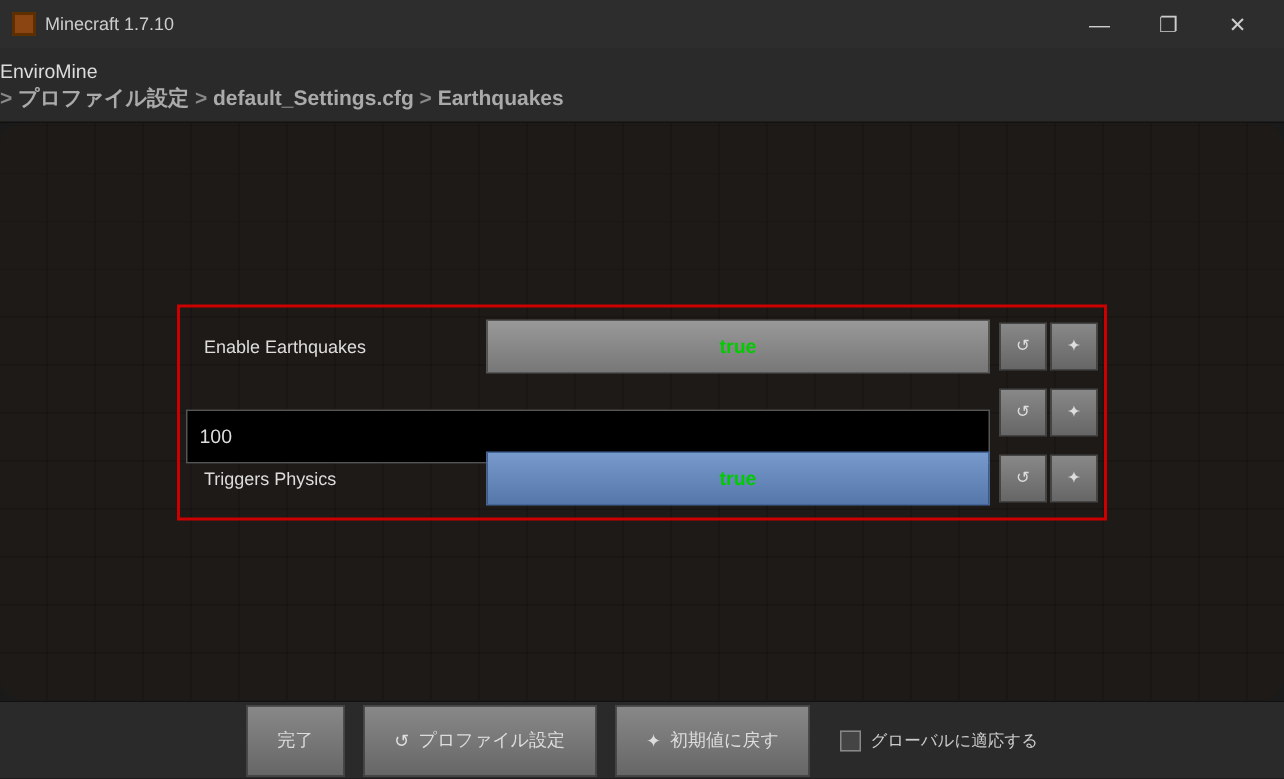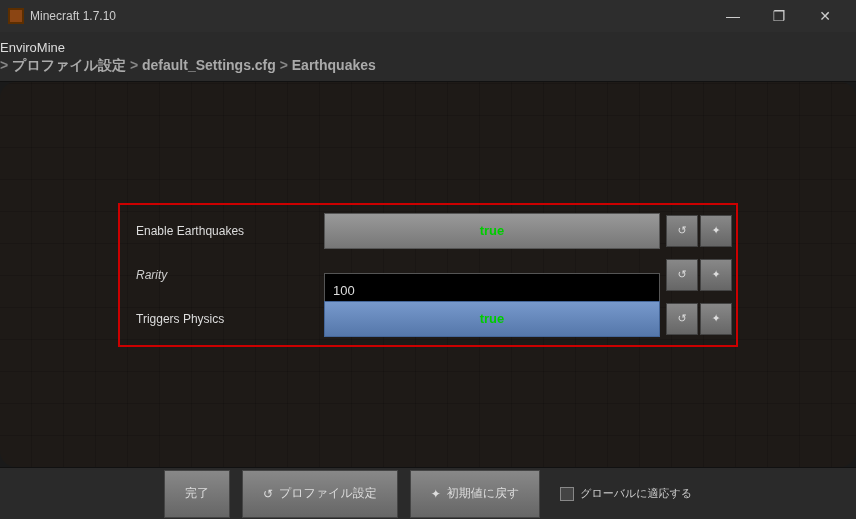--- a/index.html
+++ b/index.html
@@ -265,21 +265,20 @@
       <div class="setting-value">
         <button class="btn-toggle">true</button>
       </div>
       <div class="setting-actions">
         <button class="action-btn">↺</button>
         <button class="action-btn">✦</button>
       </div>
     </div>
 
     <div class="setting-row">
-      <div class="setting-label italic">Rarity</div>
       <div class="setting-value">
         <input class="input-field" type="text" value="100" style="">
       </div>
       <div class="setting-actions">
         <button class="action-btn">↺</button>
         <button class="action-btn">✦</button>
       </div>
     </div>
 
     <div class="setting-row">

